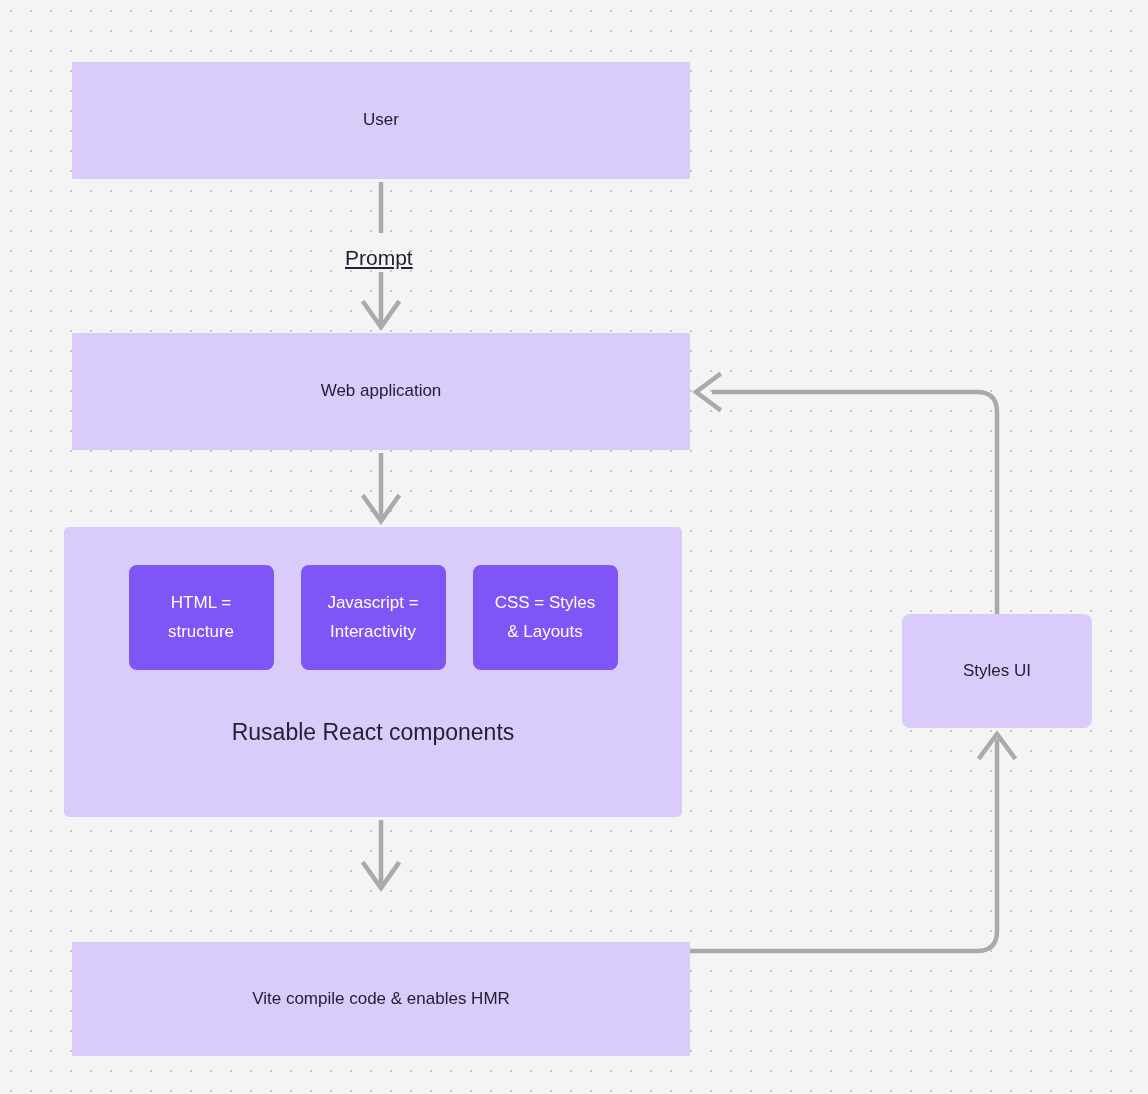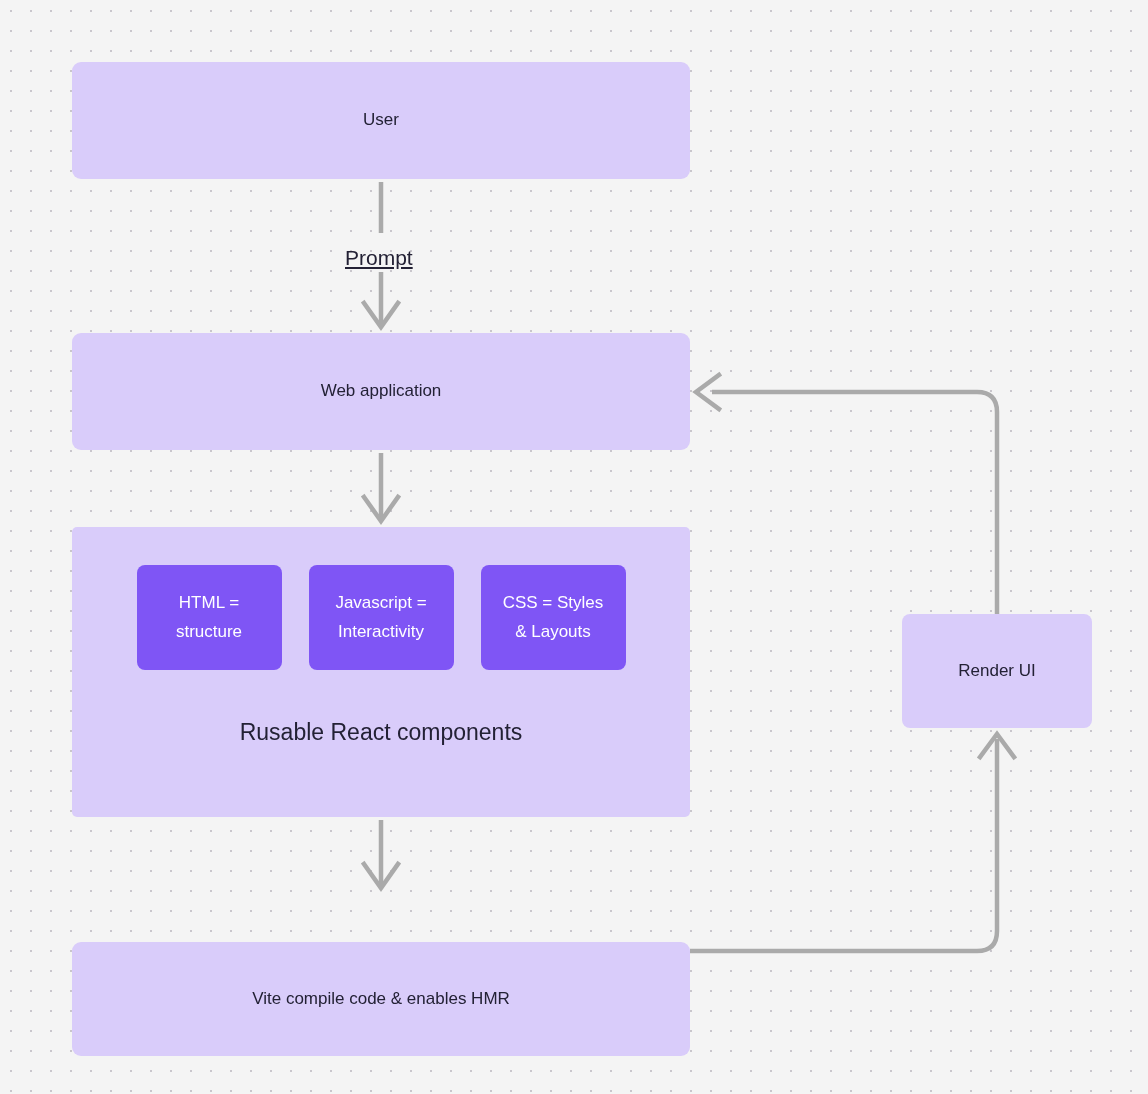--- a/index.html
+++ b/index.html
@@ -15,33 +15,33 @@
     background-image: radial-gradient(circle, #c9c6cc 1.1px, rgba(0,0,0,0) 1.2px);
     background-size: 20px 20px;
     background-position: 1px 1px;
     overflow: hidden;
     font-family: "Liberation Sans", sans-serif;
   }
   .node {
     position: absolute;
     box-sizing: border-box;
     background: #d9ccfa;
-    border-radius: 9px;
+    border-radius: 1px;
     display: flex;
     align-items: center;
     justify-content: center;
     color: #232135;
     font-size: 17px;
     font-family: "Liberation Sans", sans-serif;
     line-height: 1.35;
     text-align: center;
   }
   .node-user     { left: 72px;  top: 62px;  width: 618px; height: 117px; }
   .node-web      { left: 72px;  top: 333px; width: 618px; height: 117px; align-items: center; }
-  .node-comp     { left: 72px;  top: 527px; width: 618px; height: 290px;
+  .node-comp     { left: 64px;  top: 527px; width: 618px; height: 290px;
                    display: block; border-radius: 5px; padding-left: 12px; }
   .node-vite     { left: 72px;  top: 942px; width: 618px; height: 114px; }
   .node-render   { left: 902px; top: 614px; width: 190px; height: 114px; border-radius: 8px; }
 
   .inner-row {
     position: absolute;
     left: 0;
     top: 38px;
     width: 100%;
     display: flex;
@@ -150,16 +150,16 @@
       </div>
     </div>
     <div class="comp-caption">Rusable React components</div>
   </div>
 
   <div class="node node-vite">
     <span>Vite compile code &amp; enables HMR</span>
   </div>
 
   <div class="node node-render">
-    <span>Render UI</span>
+    <span>Styles UI</span>
   </div>
 
 </div>
 
 </body></html>

